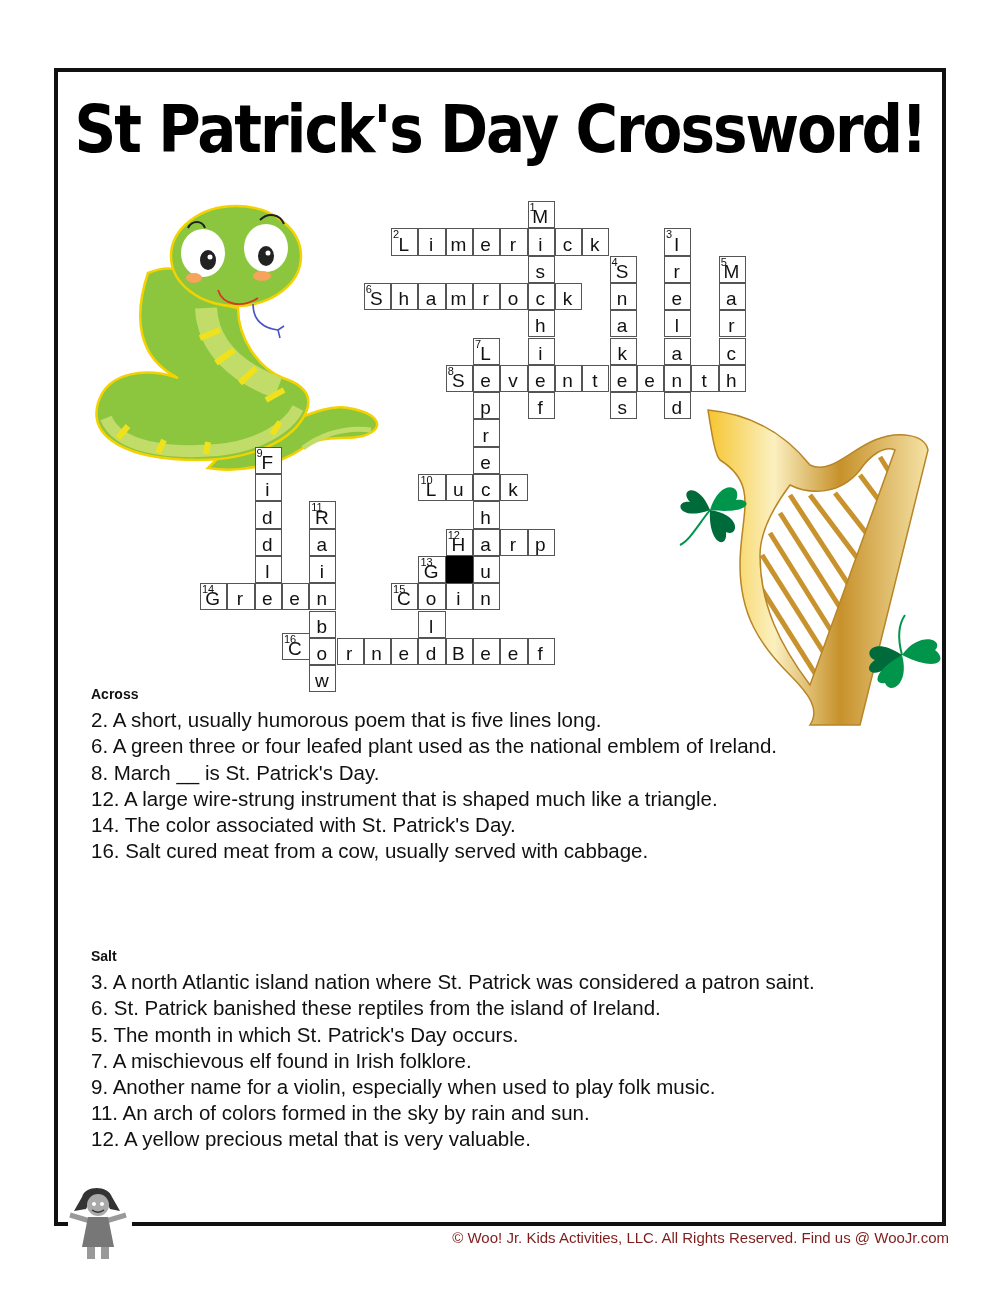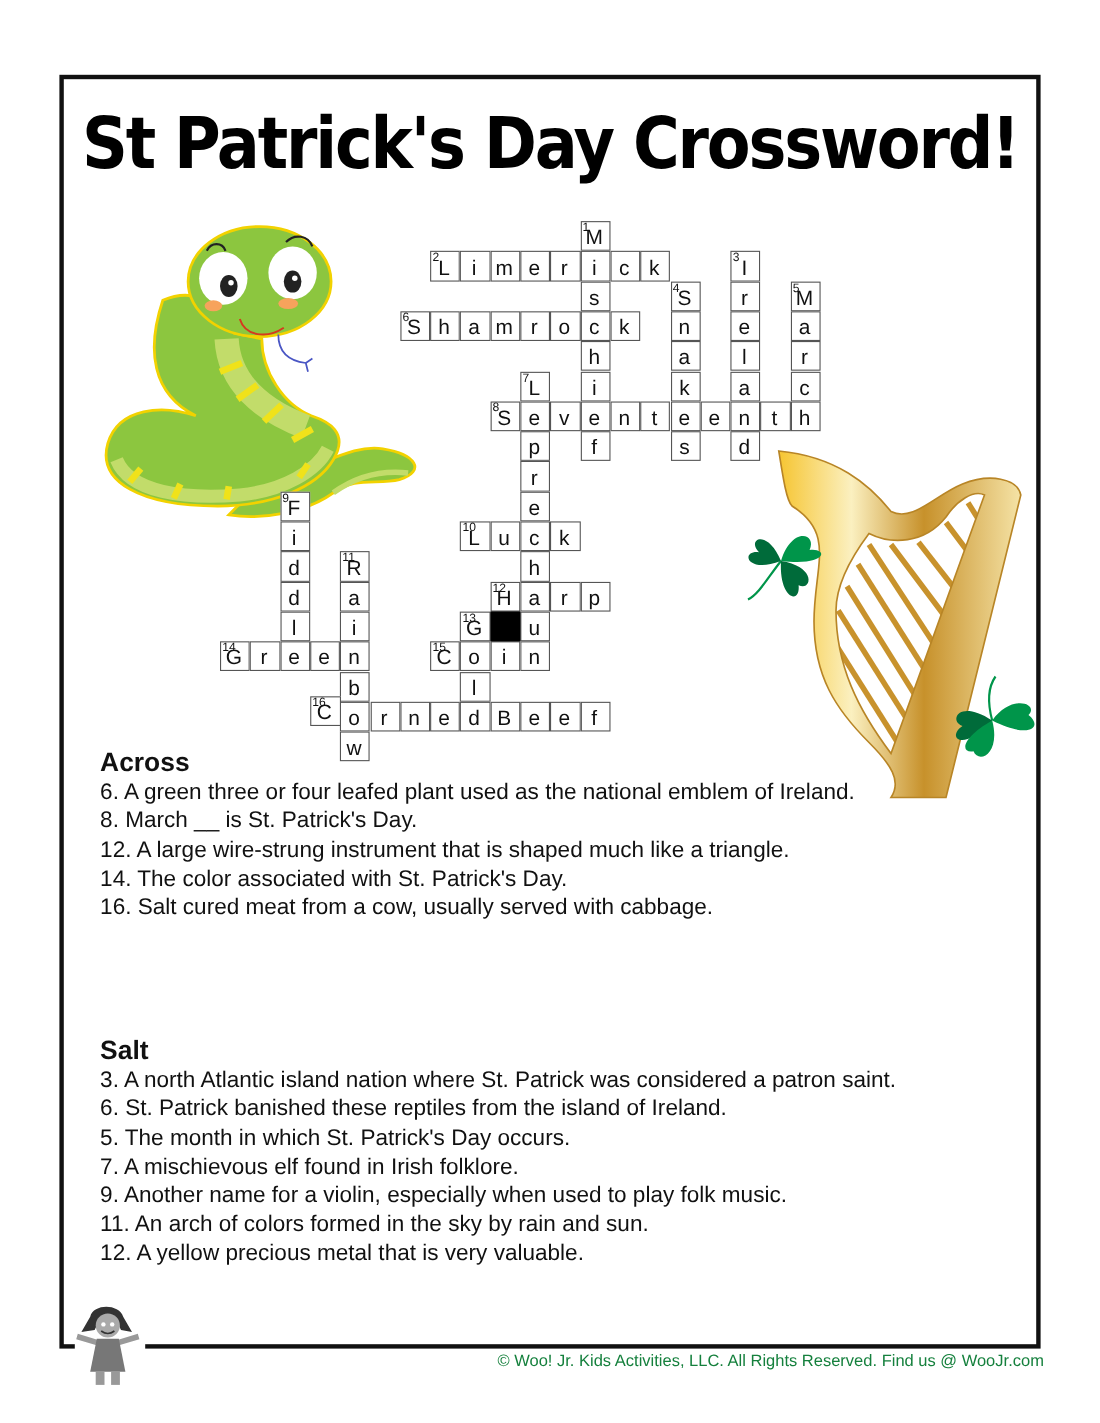--- a/index.html
+++ b/index.html
@@ -13,23 +13,23 @@
   .grid { position: absolute; left: 0; top: 0; }
   .cell { position: absolute; width: 27.3px; height: 27.3px; box-sizing: border-box;
           border: 1px solid #555; background: #fff; }
   .cell.black { background: #000; border-color: #000; }
   .cell .num { position: absolute; left: 1px; top: 0px; font-size: 11px; line-height: 11px;
                font-family: "Liberation Sans", sans-serif; color: #111; }
   .cell .ltr { position: absolute; left: 0; right: 2px; bottom: 0px; text-align: center;
                font-size: 19px; line-height: 20px; font-family: "Liberation Sans", sans-serif; color: #111; }
   .clues { position: absolute; left: 91px; font-size: 20.5px; line-height: 26.2px; color: #111;
            font-family: "Liberation Sans", sans-serif; }
-  .clues h3 { margin: 0; font-size: 24px; line-height: 26.2px; font-weight: bold; }
+  .clues h3 { margin: 0; font-size: 14px; line-height: 26.2px; font-weight: bold; }
   .clues .clue { white-space: nowrap; }
-  .footer { position: absolute; right: 51px; top: 1229px; font-size: 15px; color: #15803d;
+  .footer { position: absolute; right: 51px; top: 1229px; font-size: 15px; color: #7f1d1d;
             font-family: "Liberation Sans", sans-serif; }
   .art { position: absolute; }
 </style>
 </head>
 <body>
 
 <div class="frame"></div>
 
 <div class="title">St Patrick's Day Crossword!</div>
 
@@ -397,20 +397,21 @@
       <span class="ltr">e</span>
     </div>
     <div class="cell" style="left: 527.6px; top: 637.8px;">
       <span class="ltr">f</span>
     </div>
     <div class="cell black" style="left: 445.7px; top: 555.9px;"></div>
   </div>
 
 <div class="clues" style="top:681px">
   <h3>Across</h3>
+  <div class="clue">2. A short, usually humorous poem that is five lines long.</div>
   <div class="clue">6. A green three or four leafed plant used as the national emblem of Ireland.</div>
   <div class="clue">8. March __ is St. Patrick's Day.</div>
   <div class="clue">12. A large wire-strung instrument that is shaped much like a triangle.</div>
   <div class="clue">14. The color associated with St. Patrick's Day.</div>
   <div class="clue">16. Salt cured meat from a cow, usually served with cabbage.</div>
 </div>
 
 <div class="clues" style="top:943px">
   <h3>Salt</h3>
   <div class="clue">3. A north Atlantic island nation where St. Patrick was considered a patron saint.</div>

